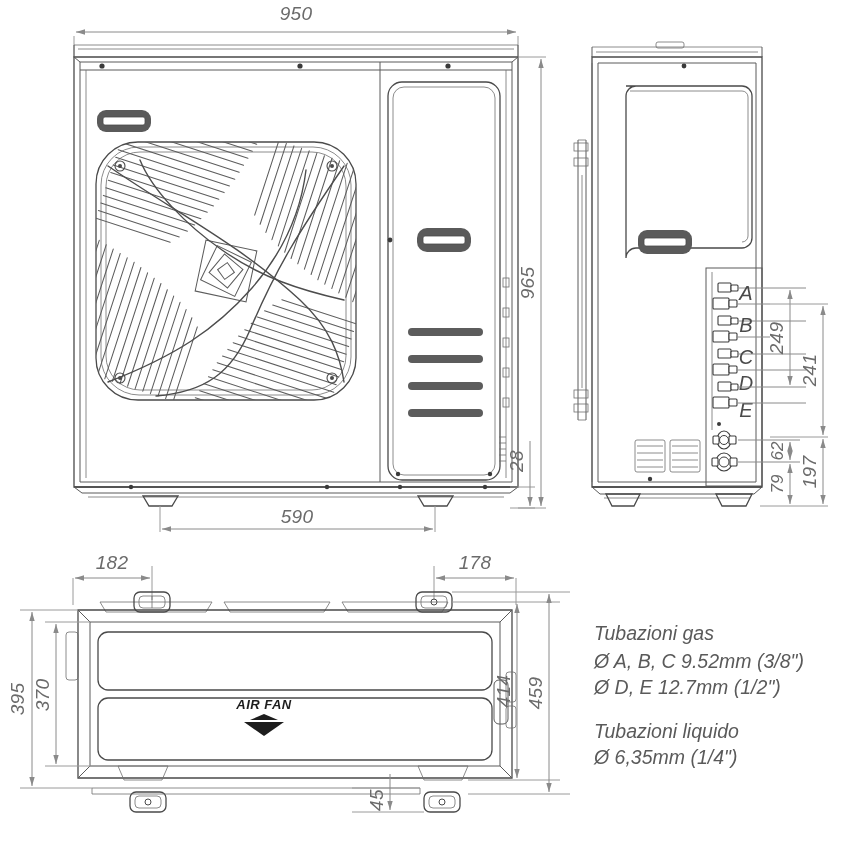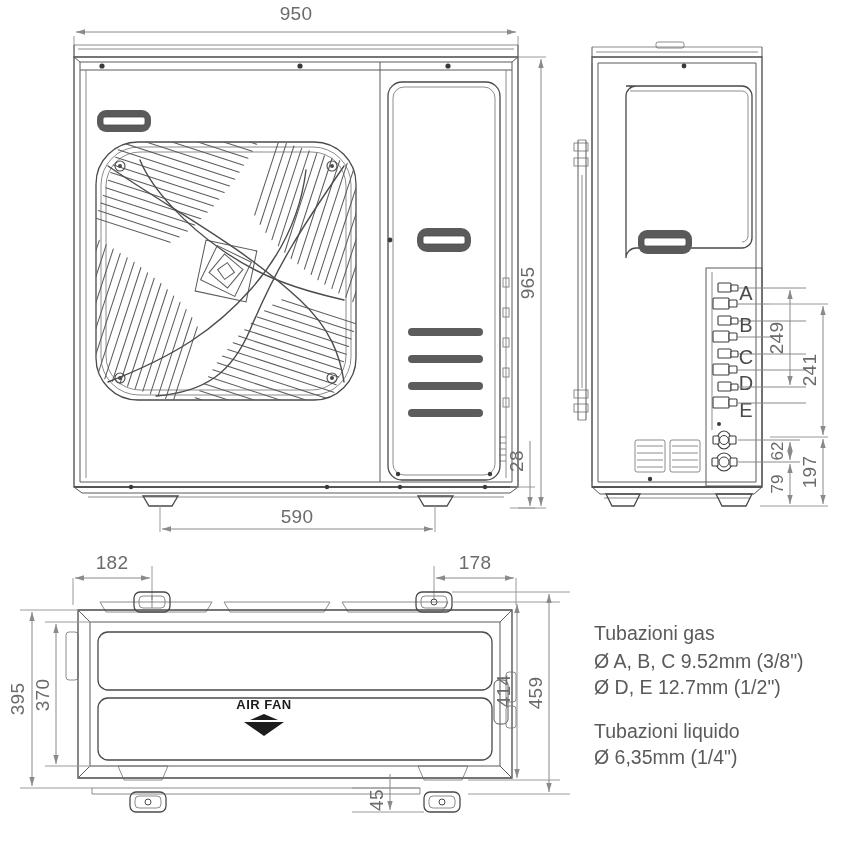--- a/index.html
+++ b/index.html
@@ -4,21 +4,21 @@
 <title>Technical Drawing</title>
 <style>
   html,body{margin:0;padding:0;background:#ffffff;}
   body{
     width:850px;height:850px;
     font-family:"Liberation Sans", sans-serif;
     color:#6b6b6b;
     overflow:hidden;
     position:relative;
   }
-  #stage{position:absolute;left:0;top:0;width:850px;height:850px;}
+  #stage{position:absolute;left:0;top:0;width:850px;height:850px;font-style:italic;}
   svg{display:block;}
   .dimtxt{
     font-family:"Liberation Sans", sans-serif;
     fill:#6b6b6b;
     font-size:19px;
     letter-spacing:0.3px;
   }
   .dimtxt-sm{
     font-family:"Liberation Sans", sans-serif;
     fill:#6b6b6b;

